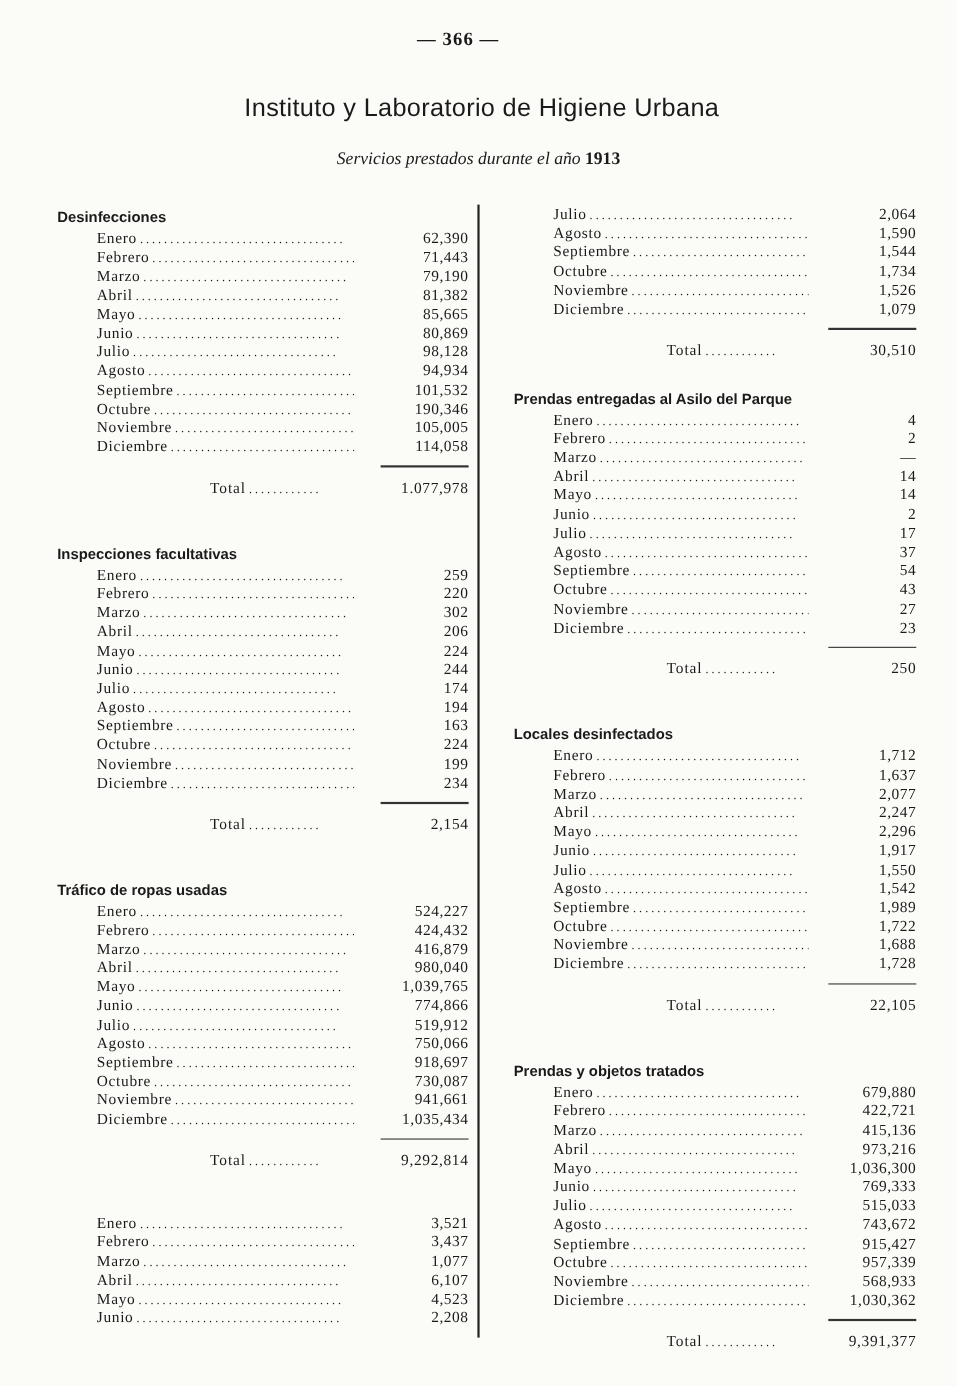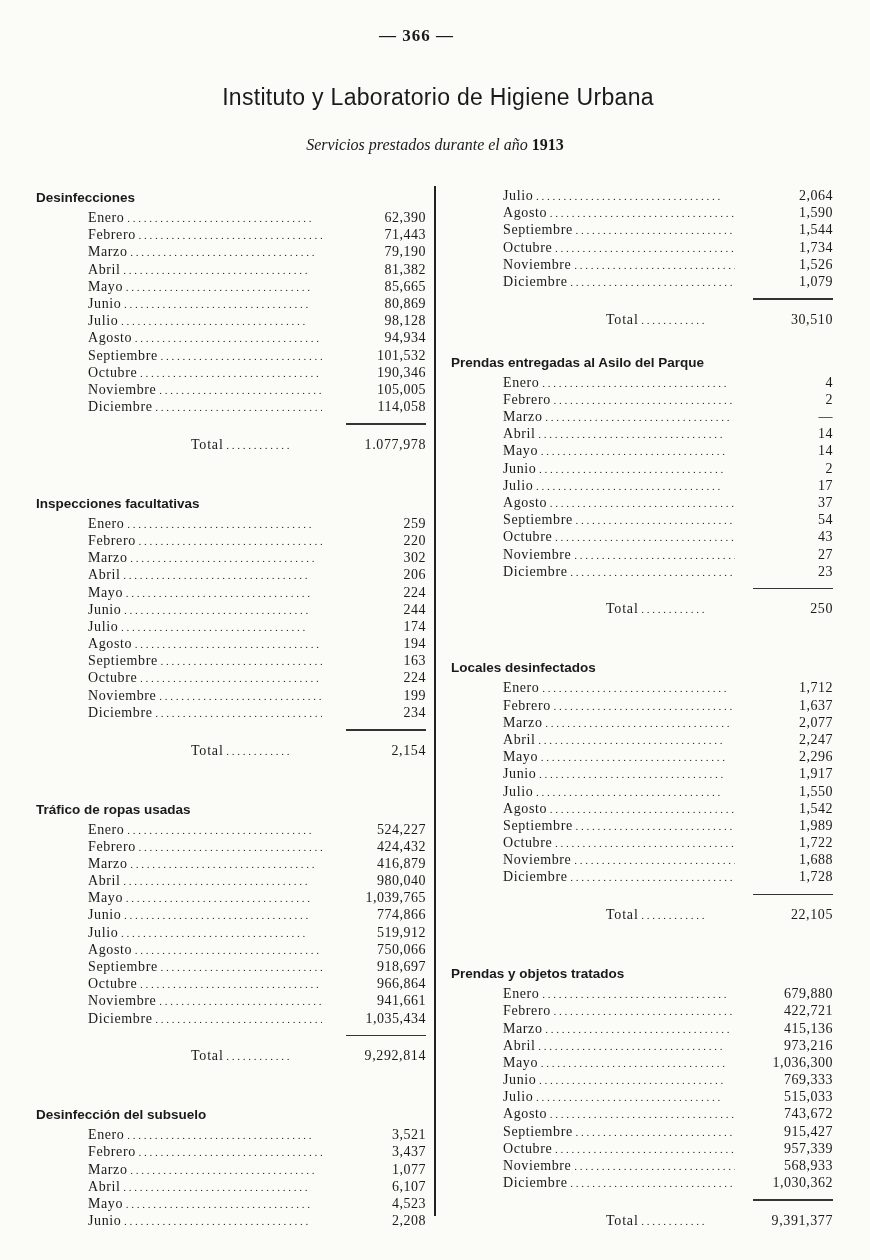--- a/index.html
+++ b/index.html
@@ -27,20 +27,21 @@
       position: absolute; left: 434px; top: 186px; width: 2px; height: 1030px; background: #222;
     }
     .col { position: absolute; }
     .col-left { left: 36px; top: 187px; width: 390px; }
     .col-right { left: 451px; top: 187px; width: 382px; }
     .section { margin-bottom: 0; }
     .sec-title {
       font-family: "Liberation Sans", "DejaVu Sans", sans-serif;
       font-weight: bold; font-size: 13.5px; height: 22px; line-height: 22px;
       margin-top: 0;
+      margin-left: 16px;
     }
     .rows { }
     .row {
       display: flex; height: 17.2px; line-height: 17.2px; font-size: 14px;
     }
     .row .m {
       width: 234px; margin-left: 52px; overflow: hidden; white-space: nowrap;
       letter-spacing: 0.6px;
     }
     .col-right .row .m { margin-left: 52px; width: 232px; }
@@ -223,40 +224,39 @@
         <div class="row">
           <span class="m">Agosto</span>
           <span class="v">750,066</span>
         </div>
         <div class="row">
           <span class="m">Septiembre</span>
           <span class="v">918,697</span>
         </div>
         <div class="row">
           <span class="m">Octubre</span>
-          <span class="v">966,864</span>
+          <span class="v">730,087</span>
         </div>
         <div class="row">
           <span class="m">Noviembre</span>
           <span class="v">941,661</span>
         </div>
         <div class="row">
           <span class="m">Diciembre</span>
           <span class="v">1,035,434</span>
         </div>
       </div>
     <div class="rule-line"></div>
     <div class="total">
       <span class="m">Total</span>
       <span class="v">9,292,814</span>
     </div>
   </div>
   <div class="gap"></div>
   <div class="section">
-    <div class="sec-title">Desinfección del subsuelo</div>
     <div class="rows">
         <div class="row">
           <span class="m">Enero</span>
           <span class="v">3,521</span>
         </div>
         <div class="row">
           <span class="m">Febrero</span>
           <span class="v">3,437</span>
         </div>
         <div class="row">

